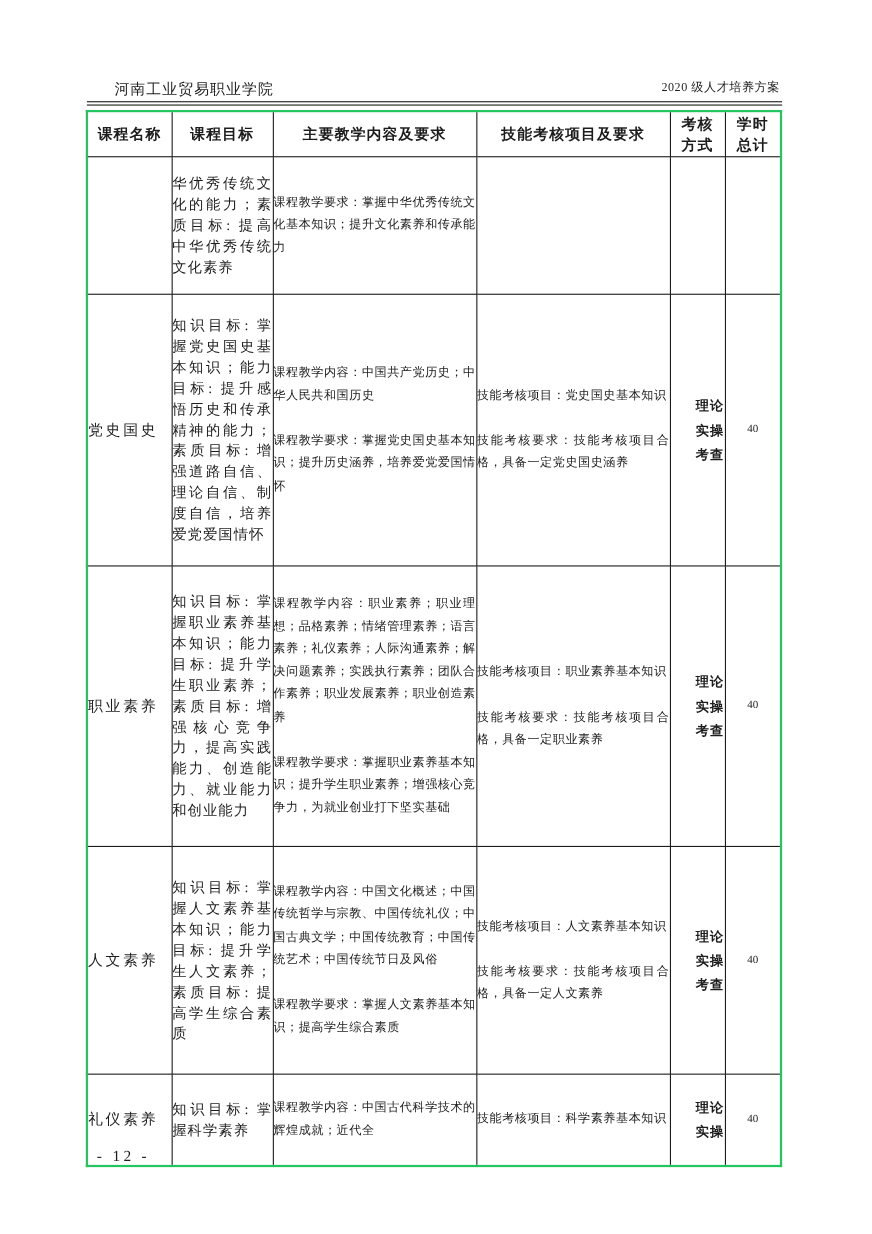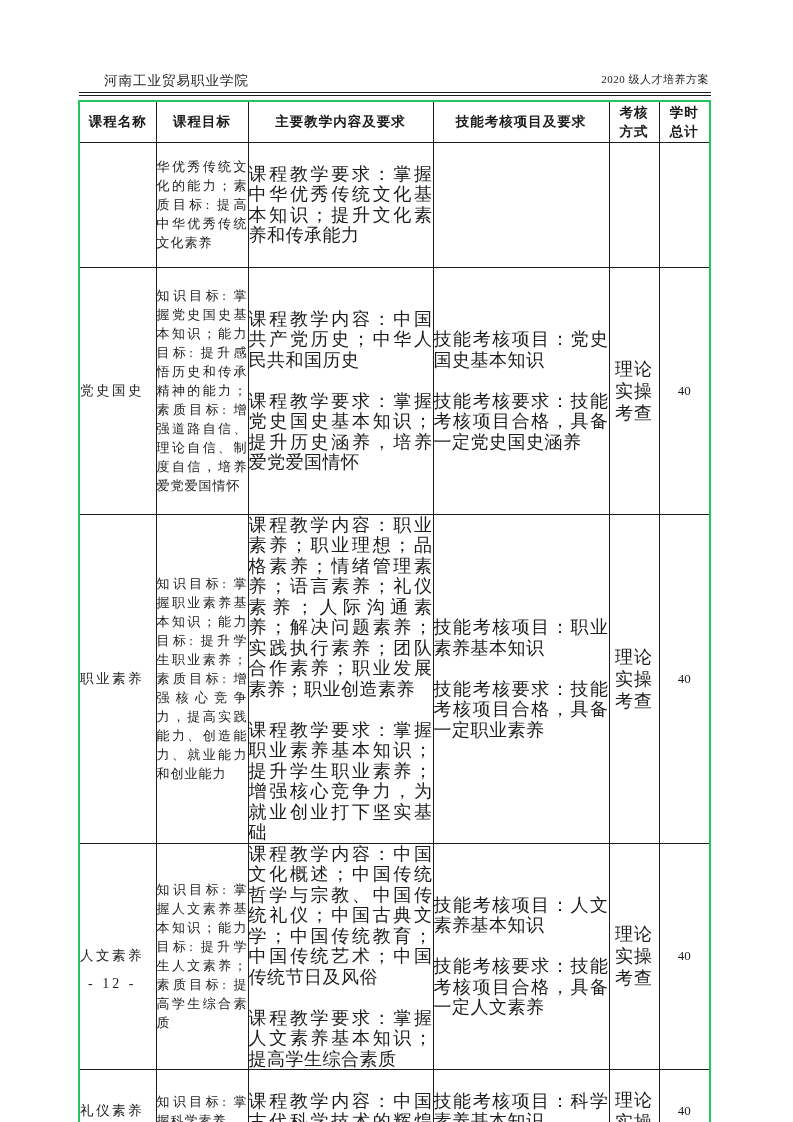--- a/index.html
+++ b/index.html
@@ -60,42 +60,43 @@
   .c-obj {
     font-size: 13px;
     line-height: 19px;
     text-align: justify;
     text-justify: inter-character;
     padding: 3px 5px;
     white-space: pre-line;
     letter-spacing: 1px;
   }
   .c-content {
-    font-size: 18px;
+    font-size: 11px;
     line-height: 20.5px;
     text-align: justify;
     text-justify: inter-character;
     padding: 3px 7px;
     white-space: pre-line;
     letter-spacing: 0.5px;
   }
   .c-method {
-    text-align: center;
-    font-size: 18px;
+    text-align: right;
+    font-size: 12px;
     line-height: 22px;
     white-space: pre-line;
     letter-spacing: 1px;
+    font-weight: bold;
   }
   .c-hours {
     text-align: center;
-    font-size: 13px;
+    font-size: 10px;
   }
   .clip { max-height: 41px; overflow: hidden; }
   .page-number {
-    position: absolute; left: 88px; top: 976px;
+    position: absolute; left: 88px; top: 1044px;
     font-size: 14px; letter-spacing: 3px;
   }
 </style>
 </head>
 <body>
 
 <div class="page-header-left">河南工业贸易职业学院</div>
 
 <div class="page-header-right">2020 级人才培养方案</div>
 

